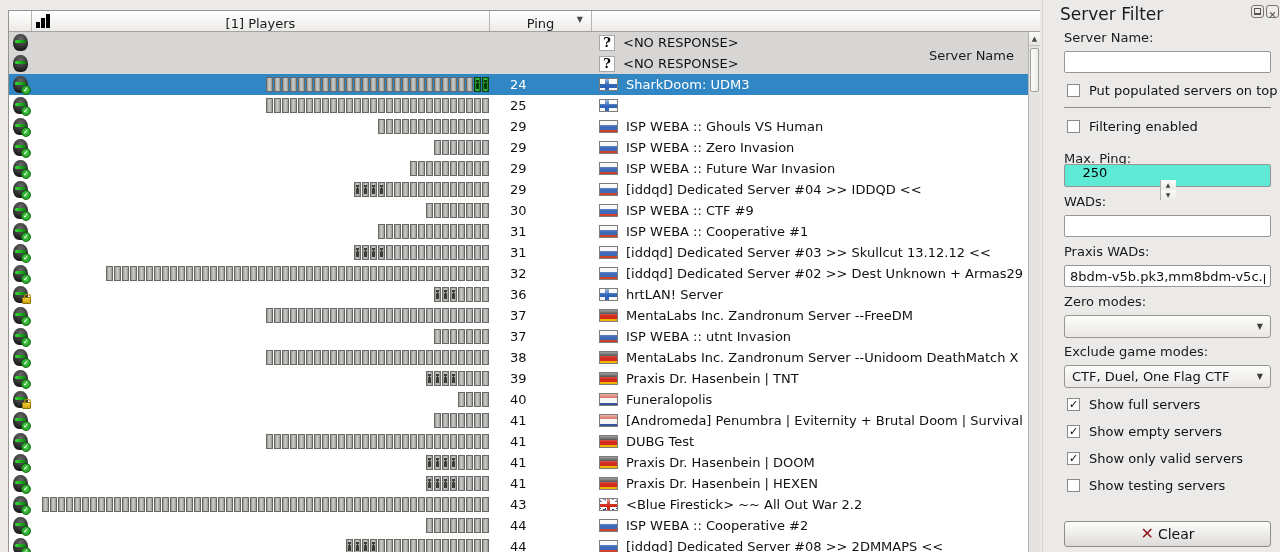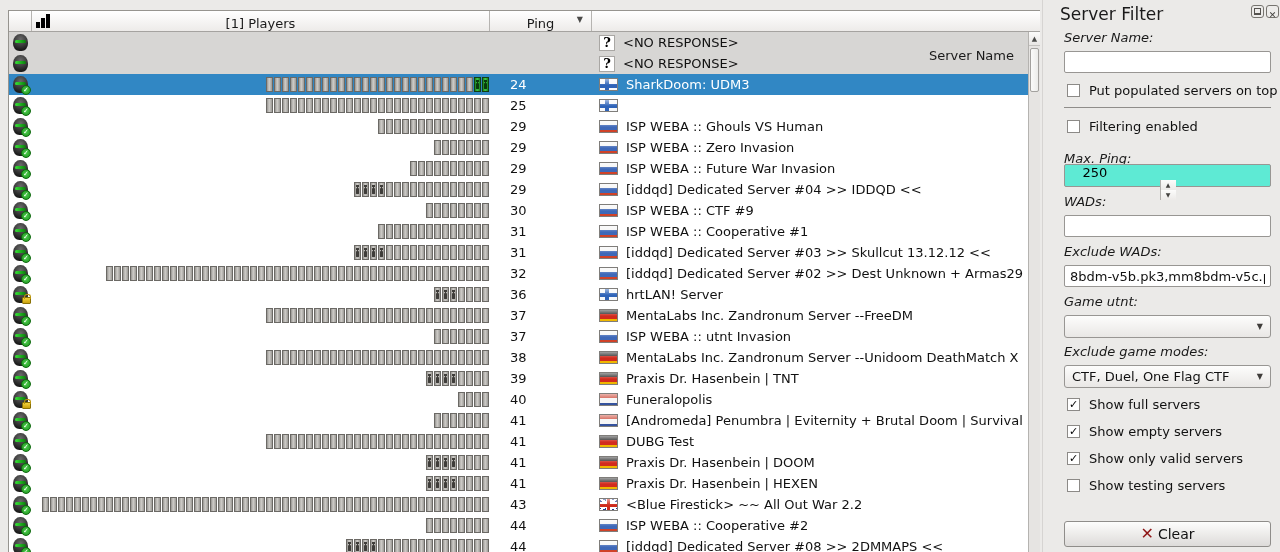--- a/index.html
+++ b/index.html
@@ -95,21 +95,21 @@
   .splitter { position:absolute; left:1042px; top:0; width:1px; height:552px; background:#d6d4d2; }
   .fp-title { position:absolute; left:12px; top:4px; font-size:17px; color:#1a1a1a; }
   .dock-btn { position:absolute; top:5px; width:13px; height:13px; border:1px solid #76746f;
     border-radius:3px; background:#edecea; }
   .dock-btn.float { left:203px; }
   .dock-btn.float::before { content:""; position:absolute; left:2px; bottom:2px; width:5px; height:4px; border:1px solid #55534f; }
   .dock-btn.float::after { content:""; position:absolute; right:2px; top:2px; width:5px; height:4px; border:1px solid #55534f; background:#edecea; }
   .dock-btn.close { left:218px; text-align:center; }
   .dock-btn.close span { font-size:9px; line-height:11px; color:#44423f; font-weight:bold; }
 
-  .fp-label { position:absolute; left:16px; font-size:13px; color:#1a1a1a;font-style:italic; }
+  .fp-label { position:absolute; left:16px; font-size:13px; color:#1a1a1a; }
   .fp-input { position:absolute; left:16px; width:207px; height:22px; background:#fff;
     border:1px solid #989693; border-radius:2px; padding:0 5px; font-size:13px;
     font-family:"DejaVu Sans","Liberation Sans",sans-serif; color:#111; }
   .fp-hr { position:absolute; left:16px; width:207px; height:1px; background:#8f8d8a; }
   .fp-check { position:absolute; left:19px; display:flex; align-items:center; gap:9px; font-size:13px; }
   .box { width:13px; height:13px; background:#fff; border:1px solid #8c8a87; display:flex;
     align-items:center; justify-content:center; font-size:11px; font-weight:bold; color:#000; flex-shrink:0; }
   .fp-spin { position:absolute; left:16px; width:207px; height:23px; background:#5eead4;
     border:1px solid #989693; border-radius:2px; display:flex; align-items:center;flex-direction:column; }
   .spin-input { flex:1; border:none; outline:none; padding:0 5px; font-size:13px;
@@ -1009,24 +1009,24 @@
     <input class="spin-input" value="250" style="">
     <div class="spin-btns">
       <span class="sb">▲</span>
       <span class="sb">▼</span>
     </div>
   </div>
 
   <div class="fp-label" style="top:194px">WADs:</div>
   <input class="fp-input" style="top: 215px;" value="">
 
-  <div class="fp-label" style="top:244px">Exclude WADs:</div>
+  <div class="fp-label" style="top:244px">Praxis WADs:</div>
   <input class="fp-input" style="top: 265px;" value="8bdm-v5b.pk3,mm8bdm-v5c.pk3">
 
-  <div class="fp-label" style="top:294px">Game utnt:</div>
+  <div class="fp-label" style="top:294px">Zero modes:</div>
   <div class="fp-combo" style="top:315px">
     <span></span>
     <span class="combo-arrow">▼</span>
   </div>
 
   <div class="fp-label" style="top:344px">Exclude game modes:</div>
   <div class="fp-combo" style="top:365px">
     <span>CTF, Duel, One Flag CTF</span>
     <span class="combo-arrow">▼</span>
   </div>

